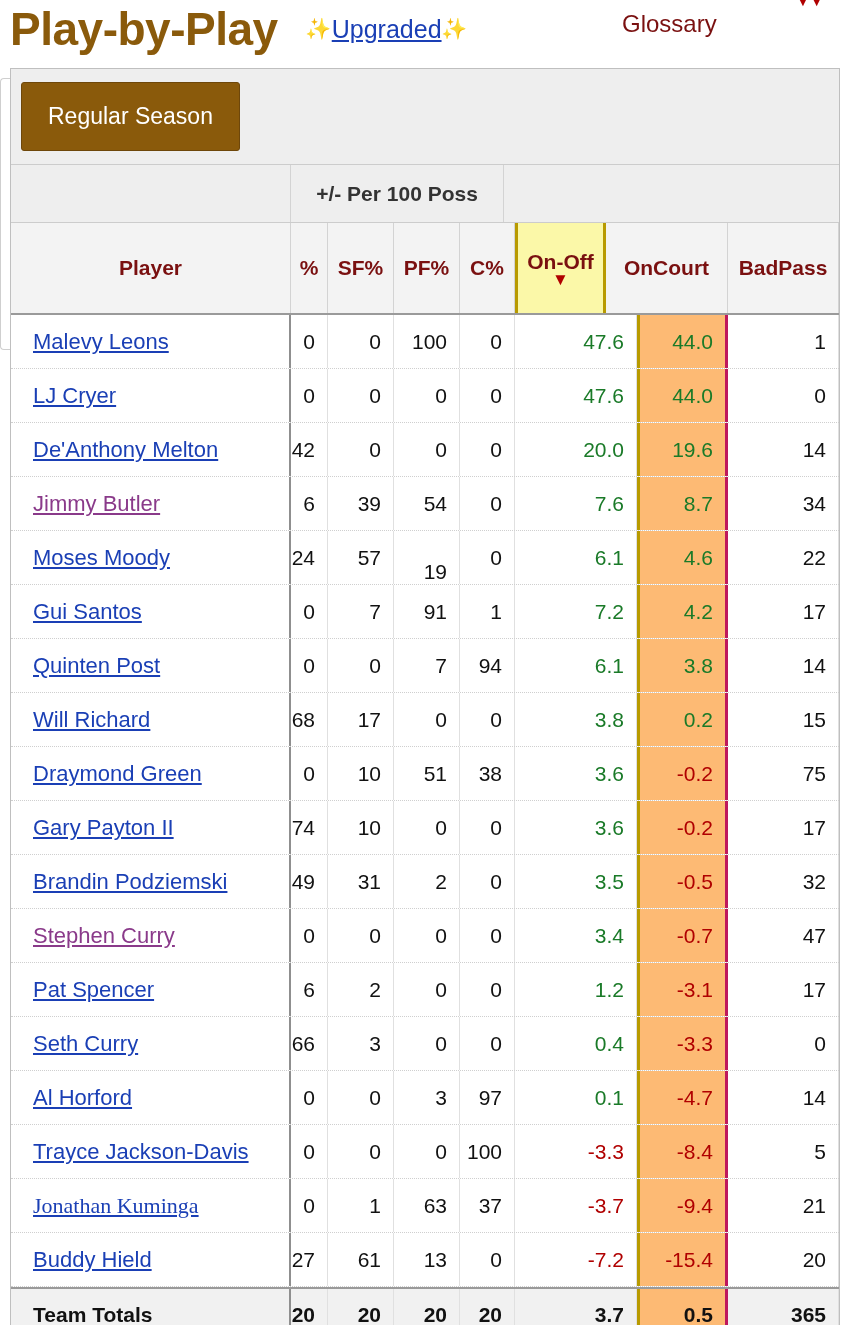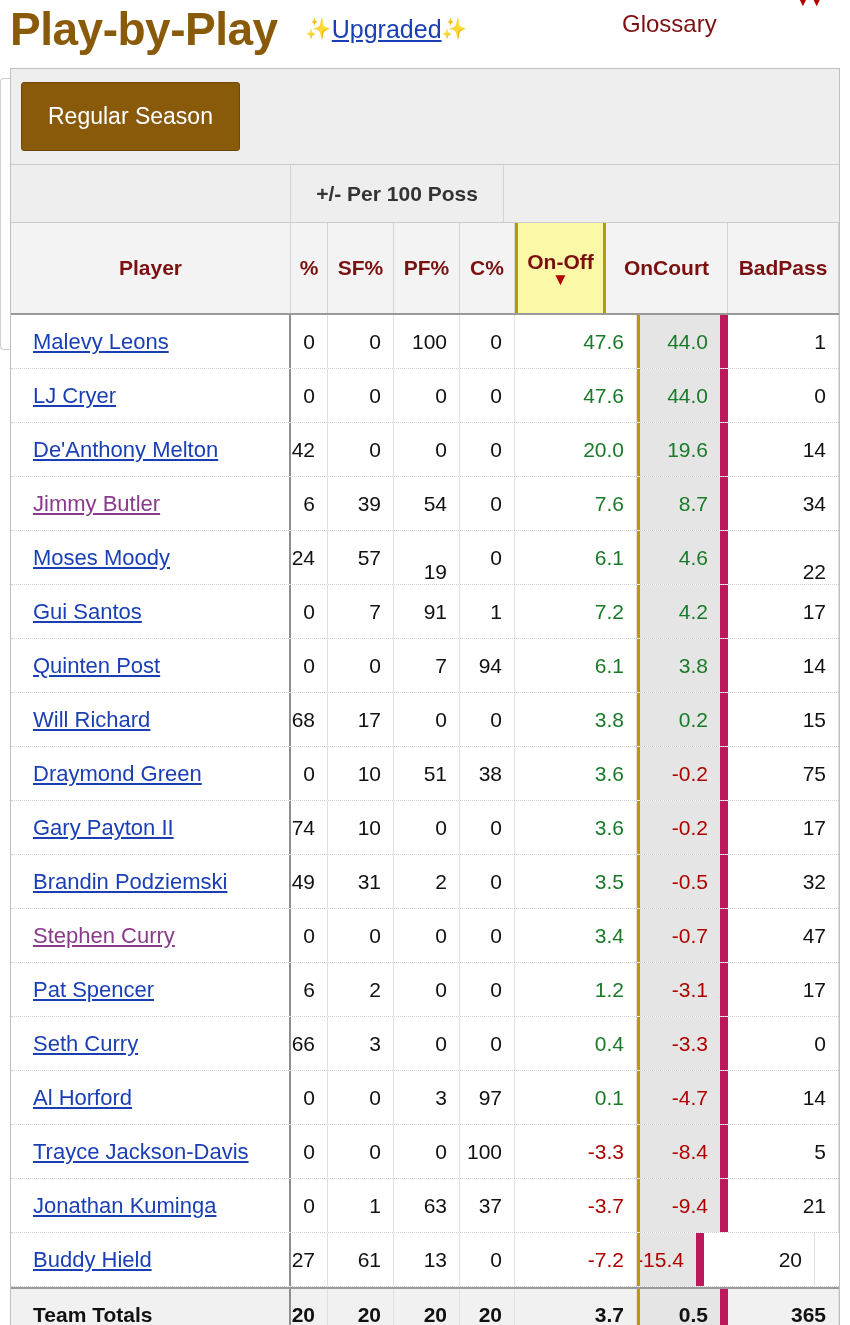--- a/index.html
+++ b/index.html
@@ -164,23 +164,23 @@
     color: #111111;
     overflow: hidden;
     white-space: nowrap;
   }
   .c.num { justify-content: flex-end; padding-right: 12px; }
   .c.player {
     padding-left: 22px;
     border-right: 2px solid #8f8f8f;
   }
   .c.hi {
-    background: #e5e5e5;
+    background: #fdba74;
     border-left: 3px solid #b89a00;
-    border-right: 8px solid #be185d;
+    border-right: 3px solid #be185d;
   }
   .c.sep { border-right: 1px solid #e0e0e0; }
   a.plink {
     color: #1a3fb5;
     text-decoration: underline;
     font-size: 22px;
   }
   a.plink.alt { color: #8a3a8a; }
   .pos { color: #1a7a28; }
   .neg { color: #b00000; }
@@ -378,21 +378,21 @@
           </div>
           <div class="c num sep" style="width: 55px;">
             <span>0</span>
           </div>
           <div class="c num sep" style="width: 122px;">
             <span class="pos">6.1</span>
           </div>
           <div class="c num hi" style="width: 91px;">
             <span class="pos">4.6</span>
           </div>
-          <div class="c num sep" style="width: 111px; align-items: flex-end;">
+          <div class="c num sep" style="width: 111px;">
             <span>22</span>
           </div>
         </div>
         <div class="row">
           <div class="c player" style="width: 280px;">
             <a class="plink" href="#">Gui Santos</a>
           </div>
           <div class="c num sep" style="width: 37px;">
             <span>0</span>
           </div>
@@ -669,21 +669,21 @@
             <span class="neg">-3.3</span>
           </div>
           <div class="c num hi" style="width: 91px;">
             <span class="neg">-8.4</span>
           </div>
           <div class="c num sep" style="width: 111px;">
             <span>5</span>
           </div>
         </div>
         <div class="row">
-          <div class="c player" style="width: 280px;">
+          <div class="c player" style="width: 280px; font-family: Liberation Serif, serif;">
             <a class="plink" href="#">Jonathan Kuminga</a>
           </div>
           <div class="c num sep" style="width: 37px;">
             <span>0</span>
           </div>
           <div class="c num sep" style="width: 66px;">
             <span>1</span>
           </div>
           <div class="c num sep" style="width: 66px;">
             <span>63</span>
@@ -713,21 +713,21 @@
           </div>
           <div class="c num sep" style="width: 66px;">
             <span>13</span>
           </div>
           <div class="c num sep" style="width: 55px;">
             <span>0</span>
           </div>
           <div class="c num sep" style="width: 122px;">
             <span class="neg">-7.2</span>
           </div>
-          <div class="c num hi" style="width: 67px; padding-left: 36px;">
+          <div class="c num hi" style="width: 91px; padding-left: 36px;">
             <span class="neg">-15.4</span>
           </div>
           <div class="c num sep" style="width: 111px;">
             <span>20</span>
           </div>
         </div>
       </div>
 
     <div class="totals" id="totalsrow">
         <div class="c player" style="width: 280px;">Team Totals</div>

